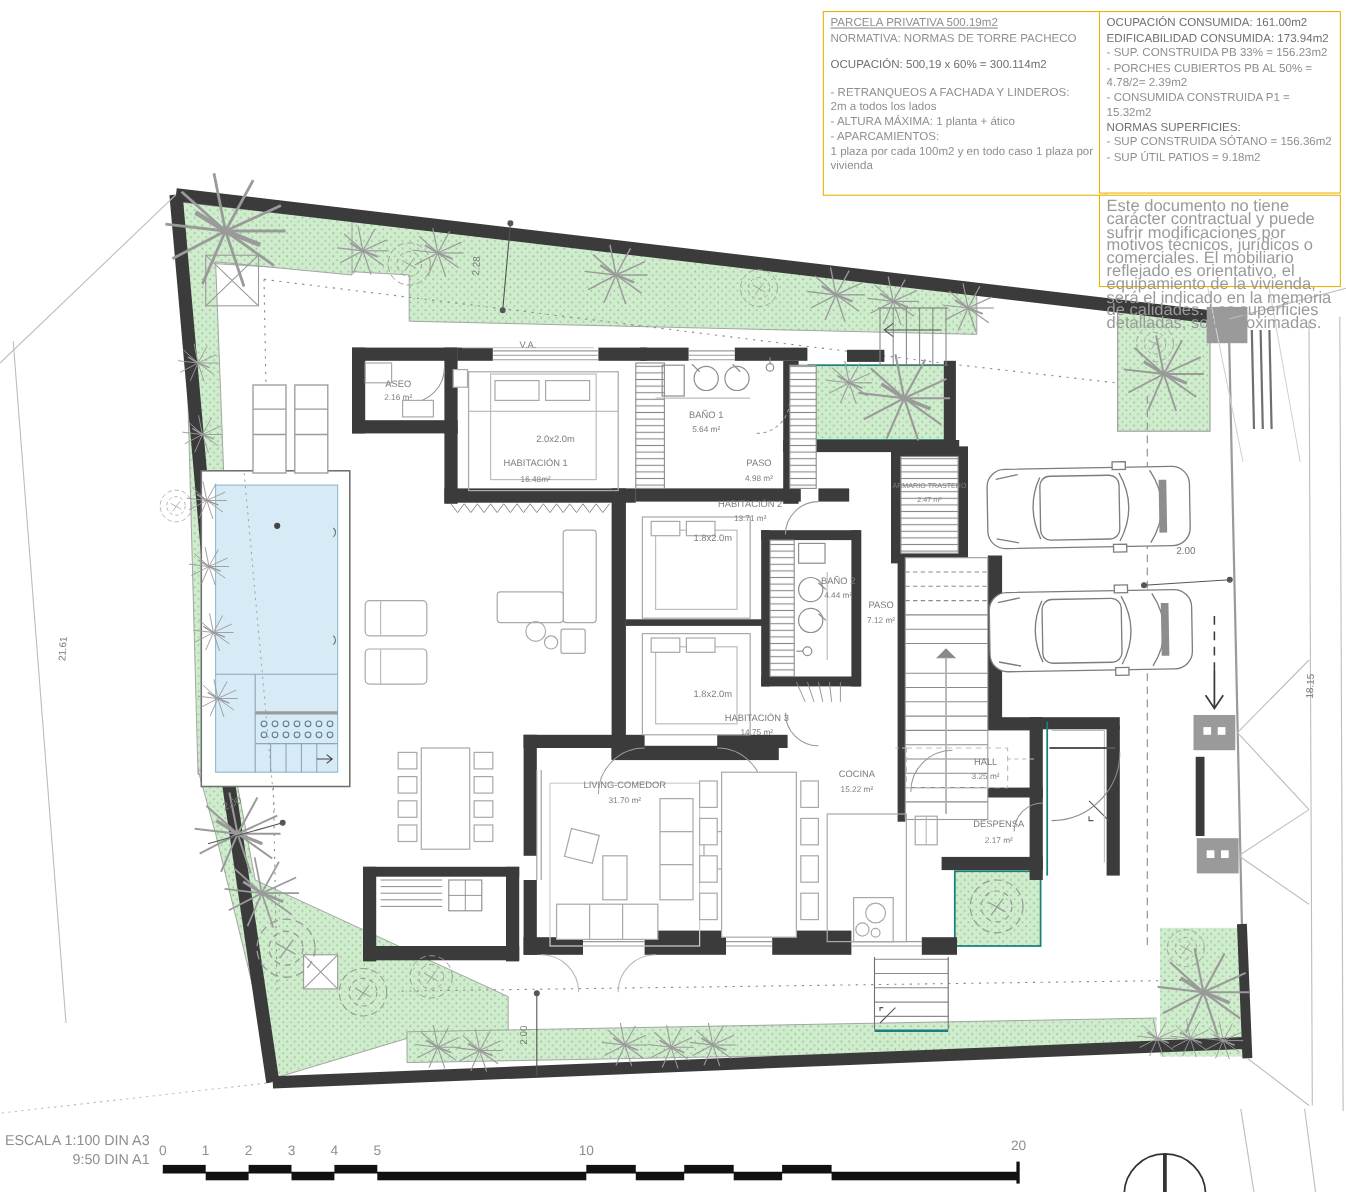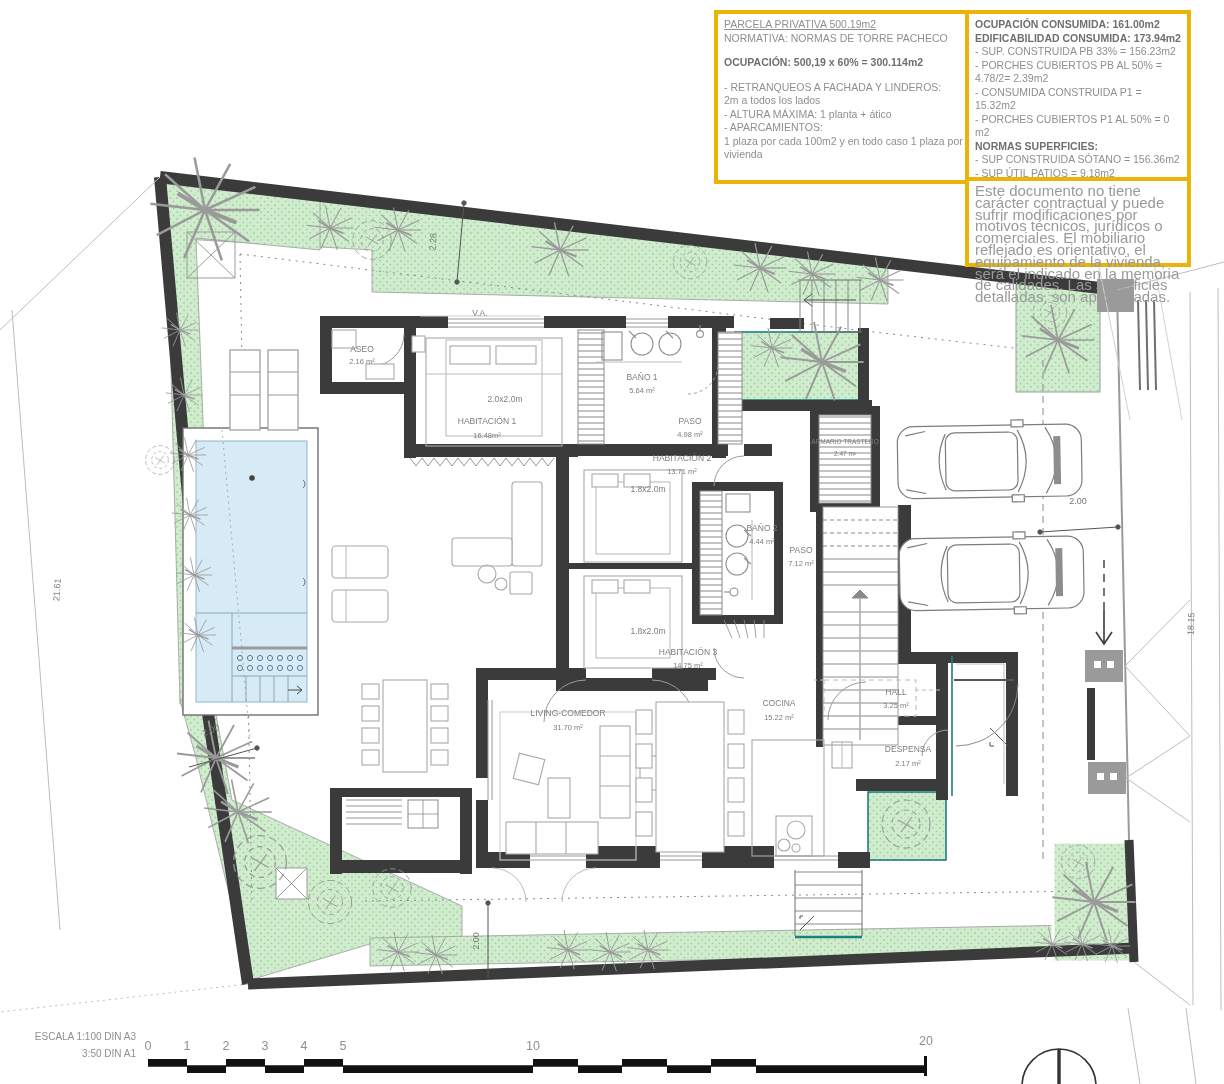--- a/index.html
+++ b/index.html
@@ -1,28 +1,28 @@
 <!DOCTYPE html>
 <html><head>
 <meta charset="utf-8">
 <style>
   html,body{margin:0;padding:0;background:#fff;}
   #page{position:relative;width:1224px;height:1084px;background:#ffffff;overflow:hidden;
         font-family:"Liberation Sans", sans-serif;}
   svg{position:absolute;left:0;top:0;}
-  .panel{position:absolute;border:4px solid #eab308;background:#fff;color:#8f8f8f;
-         font-size:10.5px;line-height:13.5px;padding:4px 6px;letter-spacing:0;}
-  .panel .b{font-weight:bold;color:#6f6f6f;}
+  .panel{position:absolute;border:1px solid #eab308;background:#fff;color:#8f8f8f;
+         font-size:10.5px;line-height:13.5px;padding:4px 6px;letter-spacing:0;margin-left:34px;}
+  .panel .b{font-weight:normal;color:#6f6f6f;}
   .panel .u{text-decoration:underline;}
   .panel .gap{height:11px;}
   #panel-parcela{left:714px;top:10px;width:244px;height:158px;}
   #panel-consumos{left:965px;top:10px;width:206px;height:156px;}
   #panel-disclaimer{left:965px;top:177px;width:206px;height:74px;font-size:15px;line-height:11.8px;color:#9a9a9a;}
   #scale-text{position:absolute;left:0px;top:1028px;width:136px;text-align:right;
-              color:#8f8f8f;font-size:10px;line-height:17px;}
+              color:#8f8f8f;font-size:13px;line-height:17px;}
   .svgtxt{font-family:"Liberation Sans",sans-serif;}
 </style>
 </head>
 <body>
 
 <div id="page">
 
 <svg width="1224" height="1084" viewBox="0 0 1224 1084">
   <defs>
     <pattern id="gdots" width="7" height="7" patternUnits="userSpaceOnUse">
@@ -537,28 +537,27 @@
   <div>1 plaza por cada 100m2 y en todo caso 1 plaza por vivienda</div>
 </div>
 
 <div id="panel-consumos" class="panel">
   <div class="b">OCUPACIÓN CONSUMIDA: 161.00m2</div>
   <div class="b">EDIFICABILIDAD CONSUMIDA: 173.94m2</div>
   <div>- SUP. CONSTRUIDA PB 33%  = 156.23m2</div>
   <div>- PORCHES CUBIERTOS PB AL 50% =</div>
   <div>4.78/2= 2.39m2</div>
   <div>- CONSUMIDA CONSTRUIDA P1 =  15.32m2</div>
-  <div>- PORCHES CUBIERTOS P1 AL 50%  =    0  m2</div>
   <div class="b">NORMAS SUPERFICIES:</div>
   <div>- SUP CONSTRUIDA SÓTANO =   156.36m2</div>
   <div>- SUP ÚTIL PATIOS =  9.18m2</div>
 </div>
 
 <div id="panel-disclaimer" class="panel">
   <span>Este documento no tiene carácter contractual y puede sufrir modificaciones por motivos técnicos, jurídicos o comerciales. El mobiliario reflejado es orientativo, el equipamiento de la  vivienda, será el indicado en la memoria de calidades. Las superficies detalladas, son aproximadas.</span>
 </div>
 
 <div id="scale-text">
   <div>ESCALA 1:100 DIN A3</div>
-  <div>3:50 DIN A1</div>
+  <div>9:50 DIN A1</div>
 </div>
 
 </div>
 
 </body></html>

